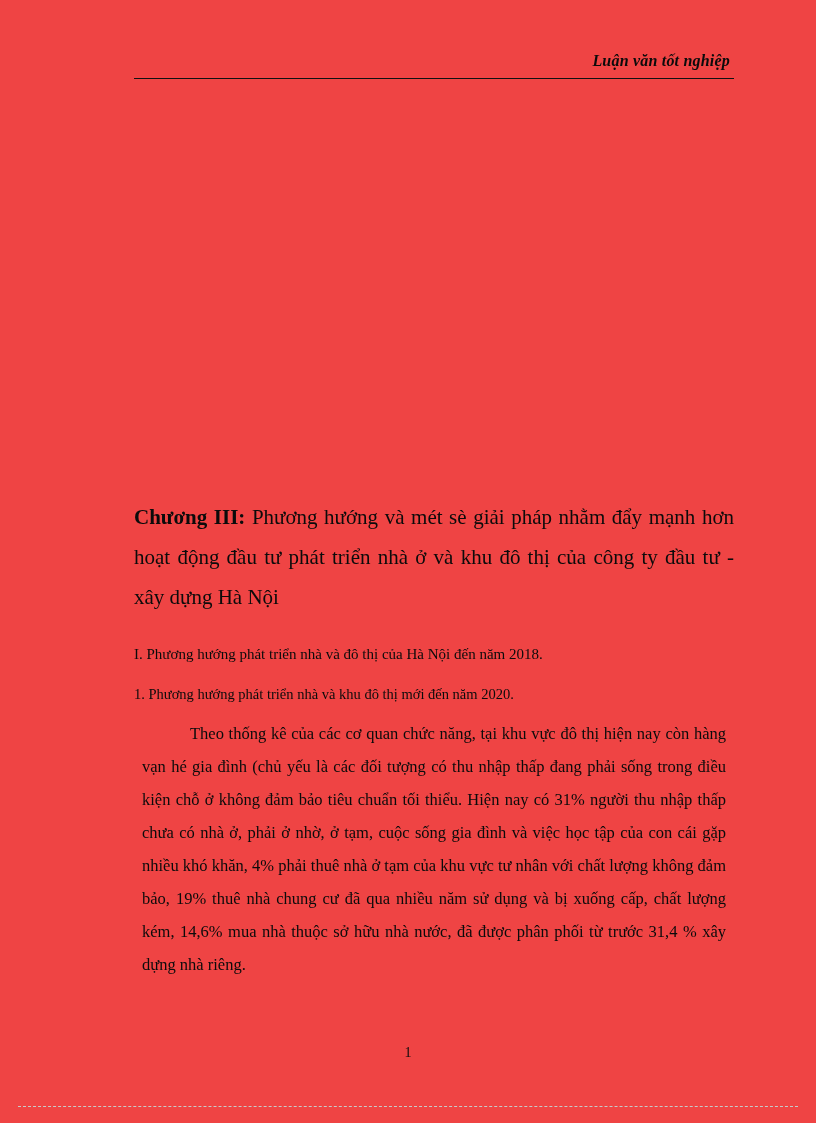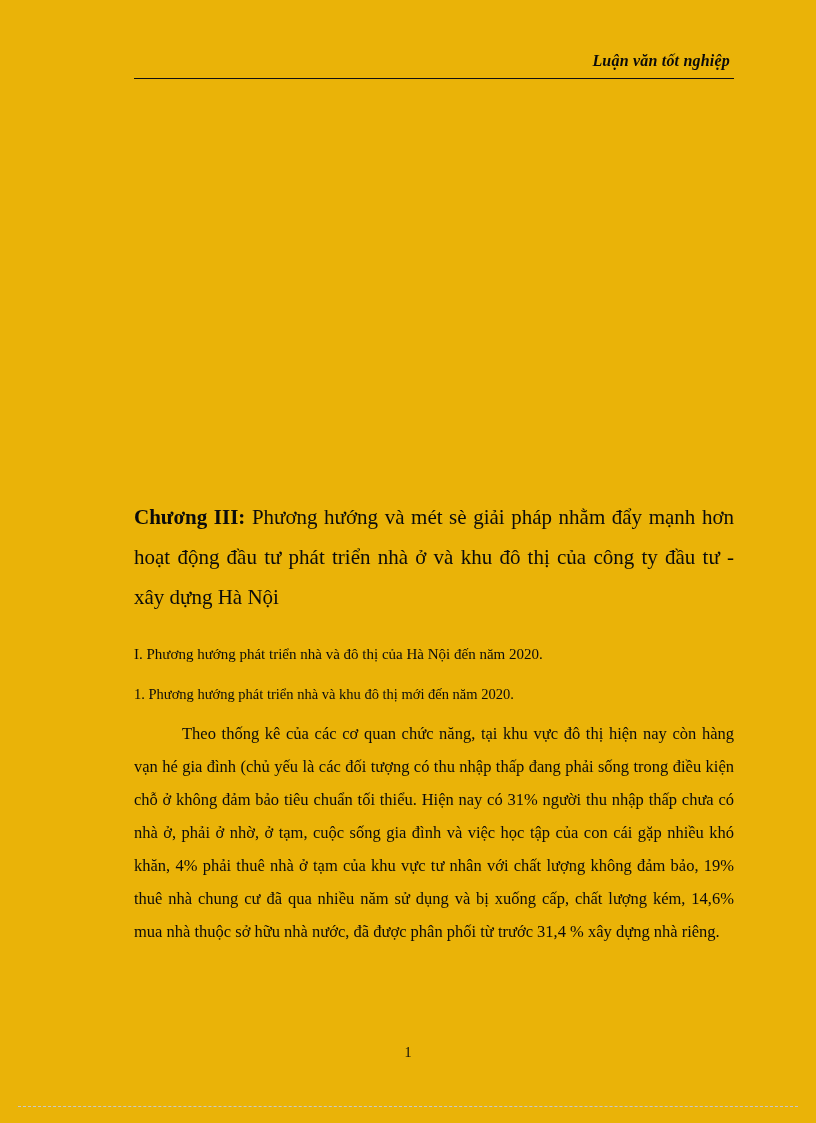--- a/index.html
+++ b/index.html
@@ -4,21 +4,21 @@
 <style>
   html, body {
     margin: 0;
     padding: 0;
     background: #f0f0f0;
   }
   .page {
     position: relative;
     width: 816px;
     height: 1123px;
-    background: #eab308;
+    background: #ef4444;
     margin: 0 auto;
     overflow: hidden;
     font-family: "Liberation Serif", serif;
     color: #0b0b0b;
   }
   .header-area {
     position: absolute;
     top: 52px;
     left: 134px;
     width: 600px;
@@ -66,21 +66,21 @@
     font-size: 14.5px;
     line-height: 22px;
     margin: 0 0 12px 0;
   }
   .body-par {
     font-size: 16.5px;
     line-height: 33px;
     text-align: justify;
     text-justify: inter-word;
     text-indent: 48px;
-    margin: 0;
+    margin: 8px;
   }
   .page-number {
     position: absolute;
     top: 1045px;
     left: 0;
     width: 816px;
     text-align: center;
     font-size: 14px;
   }
   .bottom-rule {
@@ -101,21 +101,21 @@
     <span class="header-title">Luận văn tốt nghiệp</span>
   </div>
   <div class="header-rule"></div>
 
   <div class="content">
 
     <p class="chapter-title">
       <span class="lead">Chương III:</span><span> Phương hướng và mét sè giải pháp nhằm đẩy mạnh hơn hoạt động đầu tư phát triển nhà ở và khu đô thị của công ty đầu tư - xây dựng Hà Nội</span>
     </p>
 
-    <p class="section-1">I. Phương hướng phát triển nhà và đô thị của Hà Nội đến năm 2020.</p>
+    <p class="section-1">I. Phương hướng phát triển nhà và đô thị của Hà Nội đến năm 2018.</p>
 
     <p class="section-2">1. Phương hướng phát triển nhà và khu đô thị mới đến năm 2020.</p>
 
     <p class="body-par">Theo thống kê của các cơ quan chức năng, tại khu vực đô thị hiện nay còn hàng vạn hé gia đình (chủ yếu là các đối tượng có thu nhập thấp đang phải sống trong điều kiện chỗ ở không đảm bảo tiêu chuẩn tối thiểu. Hiện nay có 31% người thu nhập thấp chưa có nhà ở, phải ở nhờ, ở tạm, cuộc sống gia đình và việc học tập của con cái gặp nhiều khó khăn, 4% phải thuê nhà ở tạm của khu vực tư nhân với chất lượng không đảm bảo, 19% thuê nhà chung cư đã qua nhiều năm sử dụng và bị xuống cấp, chất lượng kém, 14,6% mua nhà thuộc sở hữu nhà nước, đã được phân phối từ trước 31,4 % xây dựng nhà riêng.</p>
 
   </div>
 
   <div class="page-number">1</div>
   <div class="bottom-rule"></div>
 

